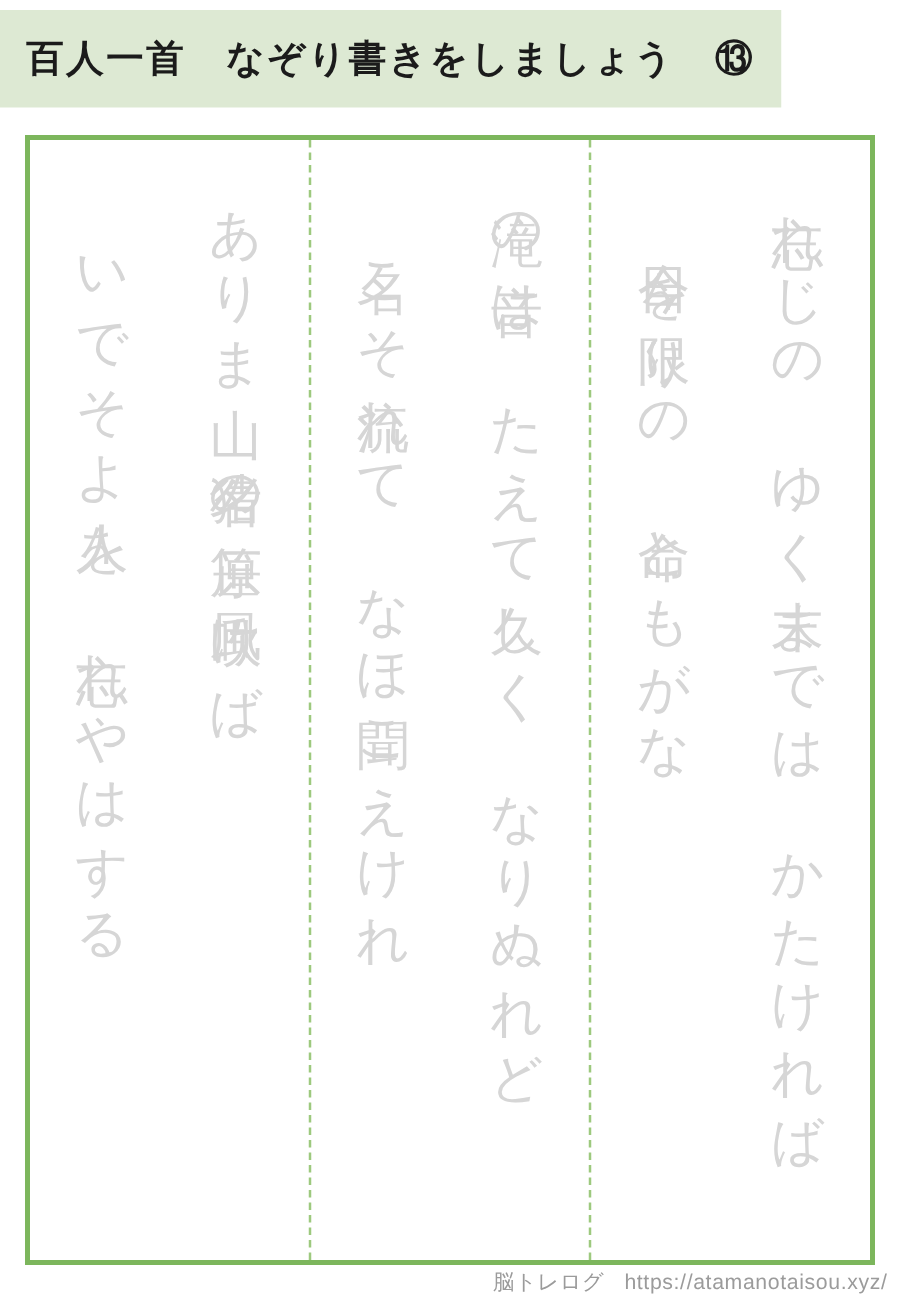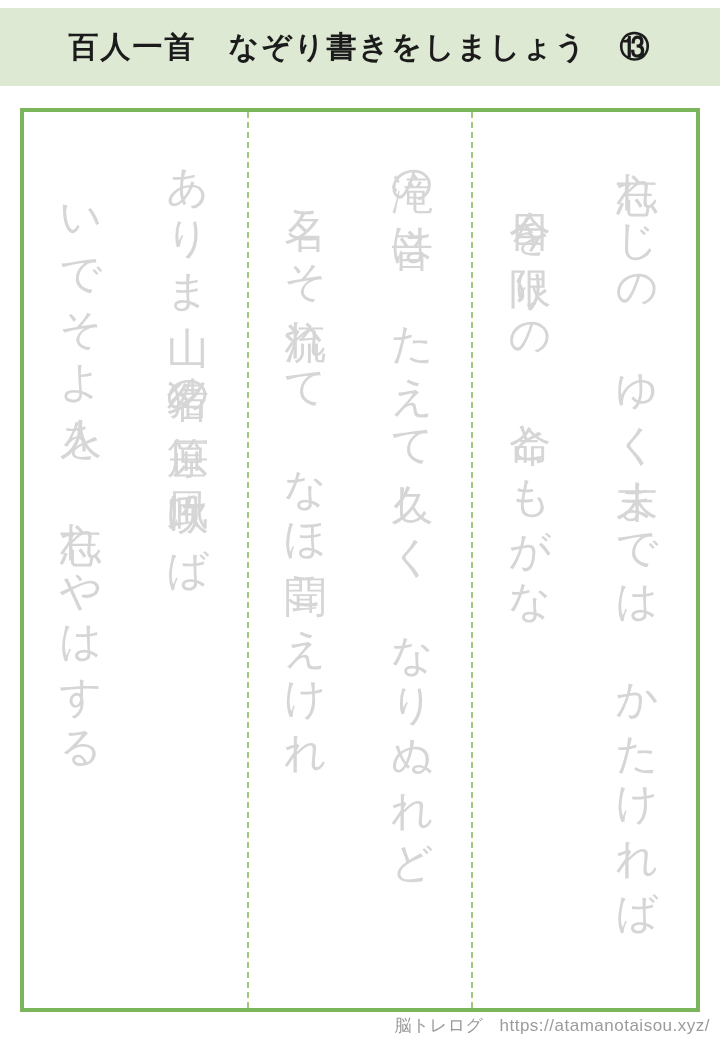--- a/index.html
+++ b/index.html
@@ -16,21 +16,21 @@
     height: 1040px;
     background: #ffffff;
     font-family: "Liberation Sans", sans-serif;
     overflow: hidden;
     position: relative;
   }
   .banner {
     position: absolute;
     left: 0;
     top: 8px;
-    width: 720px;
+    width: 625px;
     height: 78px;
     background: var(--banner-bg);
     display: flex;
     align-items: center;
     justify-content: center;
   }
   .banner .title {
     font-size: 30px;
     font-weight: bold;
     letter-spacing: 2px;

